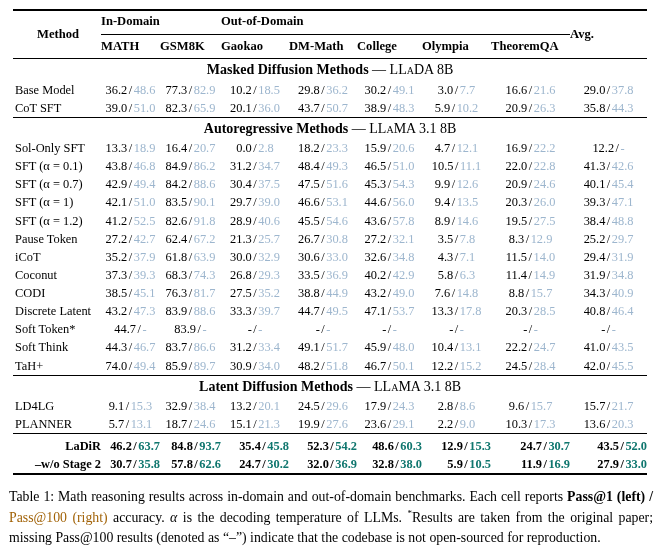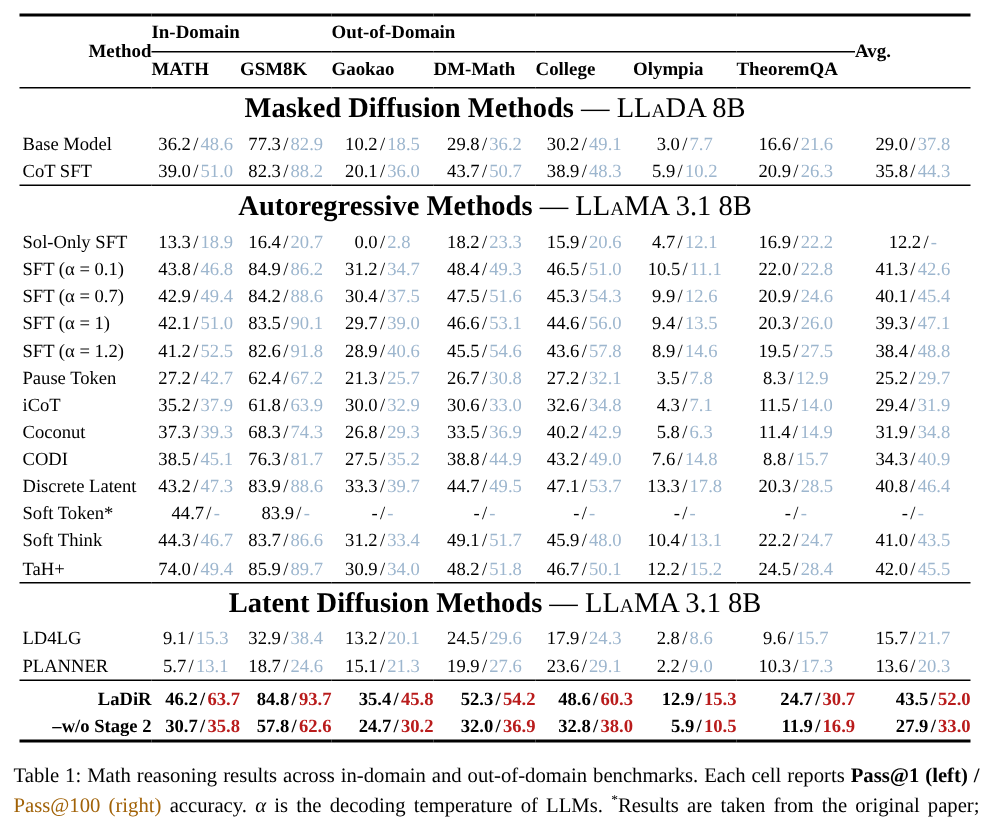--- a/index.html
+++ b/index.html
@@ -18,44 +18,44 @@
     border-bottom: 2px solid #000;
   }
   thead th {
     font-weight: bold;
     font-size: 12.6px;
     text-align: left;
     padding: 3px 0 2px 0;
     line-height: 1.25;
   }
   th.group { border-bottom: 1px solid #000; padding-bottom: 4px; }
-  th.method-h { text-align: right; padding-left: 2px; vertical-align: middle; }
+  th.method-h { text-align: center; padding-left: 2px; vertical-align: middle; }
   th.avg-h { vertical-align: middle; }
   thead tr.sub th, th.method-h, th.avg-h { border-bottom: 1.5px solid #000; }
   thead tr.sub th { padding-top: 4px; padding-bottom: 4px; }
 
   tbody td {
     font-size: 12.4px;
     text-align: center;
     padding: 1px 0;
     line-height: 1.3;
     white-space: nowrap;
   }
   td.method { text-align: left; padding-left: 2px; }
   tr.section-row td {
     border-top: 1px solid #000;
-    font-size: 19px;
+    font-size: 14px;
     padding: 2px 0 1px 0;
   }
   tr.rule-top td { border-top: 1px solid #000; padding-top: 4px; }
   .sc { font-variant: small-caps; }
   .slash { padding: 0 1.5px; }
   .p100 { color: #9db6ce; }
   tr.bold-row td { font-weight: bold; text-align: right; }
-  tr.bold-row .p100 { color: #b91c1c; }
+  tr.bold-row .p100 { color: #0f766e; }
 
   .caption {
     font-size: 13.8px;
     line-height: 1.44;
     text-align: justify;
     margin: 12px 0 0 -4px;
     width: 644px;
   }
   .caption .blue { color: #a16207; }
   .caption sup { font-size: 9px; }
@@ -105,21 +105,21 @@
           <td class="val"><span class="p1">10.2</span><span class="slash">/</span><span class="p100">18.5</span></td>
           <td class="val"><span class="p1">29.8</span><span class="slash">/</span><span class="p100">36.2</span></td>
           <td class="val"><span class="p1">30.2</span><span class="slash">/</span><span class="p100">49.1</span></td>
           <td class="val"><span class="p1">3.0</span><span class="slash">/</span><span class="p100">7.7</span></td>
           <td class="val"><span class="p1">16.6</span><span class="slash">/</span><span class="p100">21.6</span></td>
           <td class="val"><span class="p1">29.0</span><span class="slash">/</span><span class="p100">37.8</span></td>
         </tr>
         <tr>
           <td class="method">CoT SFT</td>
           <td class="val"><span class="p1">39.0</span><span class="slash">/</span><span class="p100">51.0</span></td>
-          <td class="val"><span class="p1">82.3</span><span class="slash">/</span><span class="p100">88.2</span></td>
+          <td class="val"><span class="p1">82.3</span><span class="slash">/</span><span class="p100">65.9</span></td>
           <td class="val"><span class="p1">20.1</span><span class="slash">/</span><span class="p100">36.0</span></td>
           <td class="val"><span class="p1">43.7</span><span class="slash">/</span><span class="p100">50.7</span></td>
           <td class="val"><span class="p1">38.9</span><span class="slash">/</span><span class="p100">48.3</span></td>
           <td class="val"><span class="p1">5.9</span><span class="slash">/</span><span class="p100">10.2</span></td>
           <td class="val"><span class="p1">20.9</span><span class="slash">/</span><span class="p100">26.3</span></td>
           <td class="val"><span class="p1">35.8</span><span class="slash">/</span><span class="p100">44.3</span></td>
         </tr>
         <tr class="section-row">
           <td colspan="9"><b>Autoregressive Methods</b> — <span class="sc">LLaMA 3.1 8B</span></td>
         </tr>

